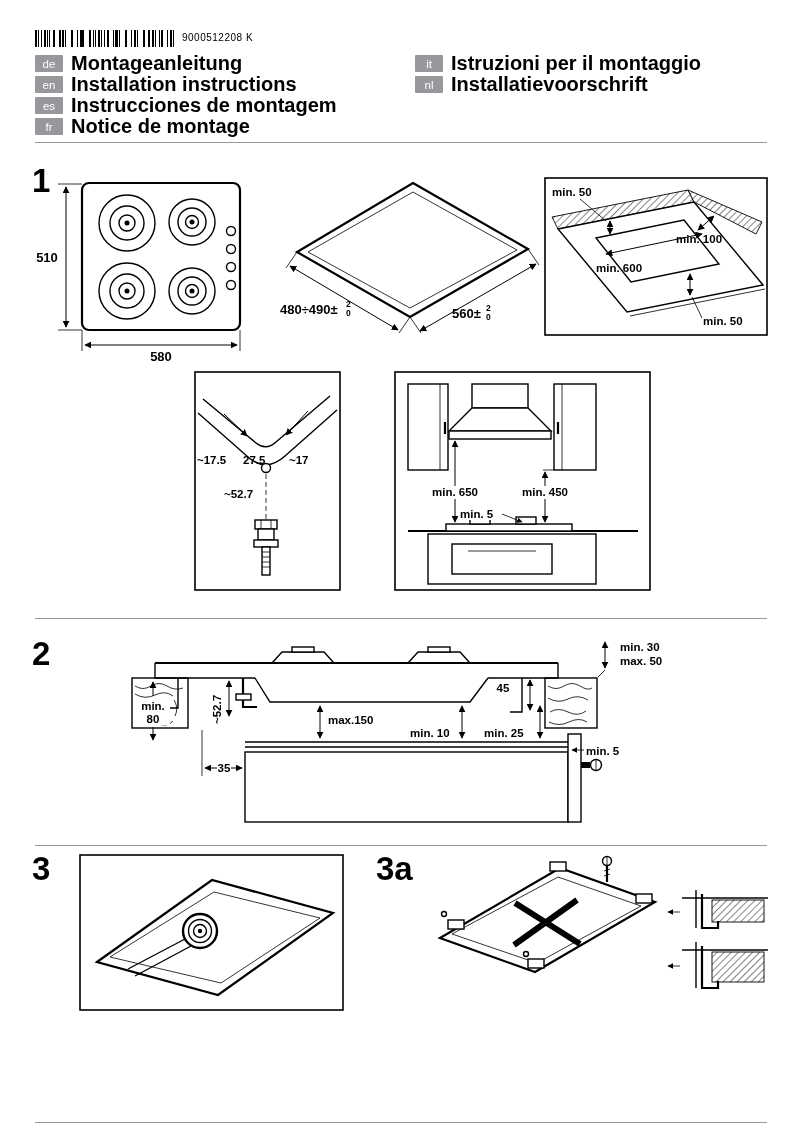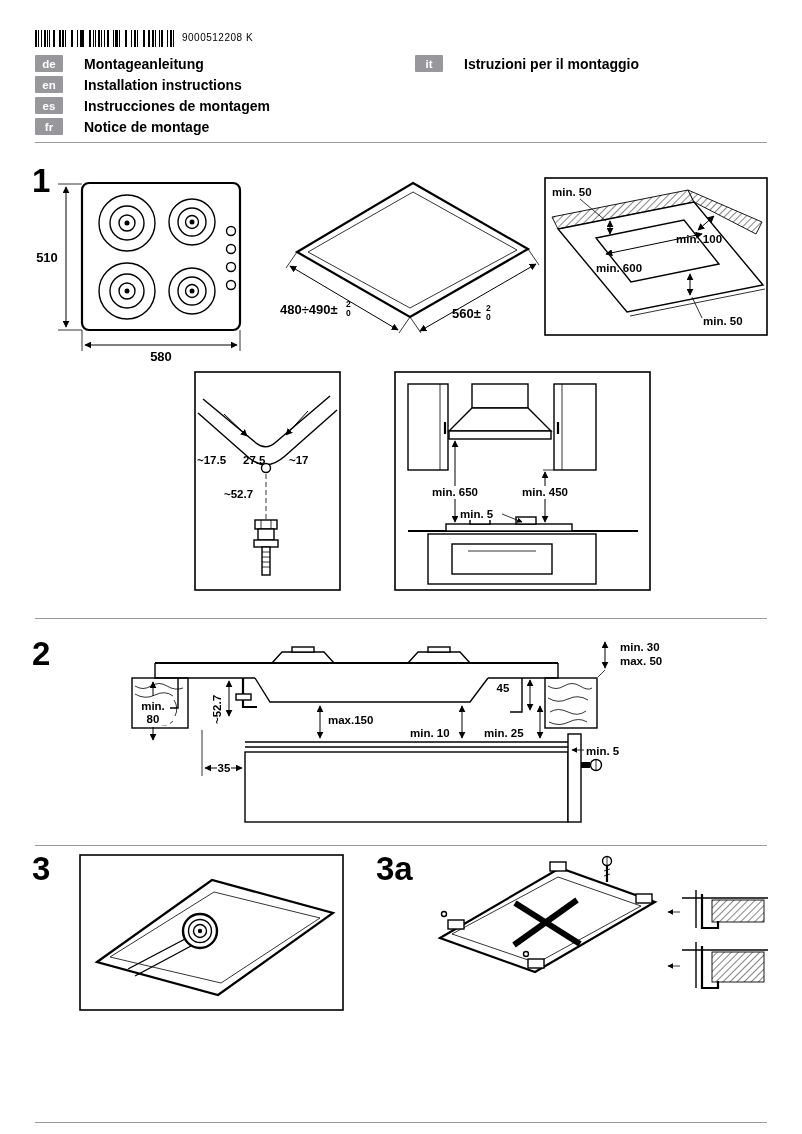--- a/index.html
+++ b/index.html
@@ -8,23 +8,23 @@
   .barcode{position:absolute;left:35px;top:30px;width:141px;height:17px;background-color:#fff;
     background-image:
       repeating-linear-gradient(90deg,#000 0 1.5px,transparent 1.5px 6px),
       repeating-linear-gradient(90deg,#000 0 2px,transparent 2px 9px),
       repeating-linear-gradient(90deg,transparent 0 3px,#000 3px 4px,transparent 4px 11px);}
   .docnum{position:absolute;left:182px;top:32px;font-size:10px;letter-spacing:.5px}
   .lang-col{position:absolute;top:55px}
   .lang-left{left:35px}
   .lang-right{left:415px}
   .lang-row{display:flex;align-items:center;height:17px;margin-bottom:4px}
-  .lang-code{width:28px;height:17px;background:#98989c;color:#fff;font-size:11.5px;font-weight:bold;
+  .lang-code{width:28px;height:17px;background:#98989c;color:#fff;font-size:11.5px;font-weight:normal;
              display:flex;align-items:center;justify-content:center;border-radius:1px}
-  .lang-label{margin-left:21px;font-weight:bold;font-size:14px;white-space:nowrap}
+  .lang-label{margin-left:8px;font-weight:bold;font-size:20px;white-space:nowrap}
   .rule{position:absolute;left:35px;width:732px;border-top:1.6px solid #9a9a9a}
   .stepnum{position:absolute;font-size:33px;font-weight:bold;line-height:1}
   svg.diagrams{position:absolute;left:0;top:0}
   
   .t{font:bold 11.5px "Liberation Sans",sans-serif;fill:#000}
   .tm{font:bold 13px "Liberation Sans",sans-serif;fill:#000}
   .ts{font:bold 8.5px "Liberation Sans",sans-serif;fill:#000}
   .ln{fill:none;stroke:#000;stroke-width:1.4}
   .lnf{fill:#fff;stroke:#000;stroke-width:1.4}
   .ln2{fill:none;stroke:#000;stroke-width:2.2}
@@ -59,20 +59,24 @@
       <span class="lang-code">fr</span>
       <span class="lang-label">Notice de montage</span>
     </div>
   </div>
 
   <div class="lang-col lang-right">
     <div class="lang-row">
       <span class="lang-code">it</span>
       <span class="lang-label">Istruzioni per il montaggio</span>
     </div>
+    <div class="lang-row">
+      <span class="lang-code">nl</span>
+      <span class="lang-label">Installatievoorschrift</span>
+    </div>
   </div>
 
   <div class="rule" style="top:142px"></div>
   <div class="rule" style="top:618px"></div>
   <div class="rule" style="top:845px"></div>
   <div class="rule" style="top:1122px"></div>
 
   <div class="stepnum" style="left:32px;top:164px">1</div>
   <div class="stepnum" style="left:32px;top:637px">2</div>
   <div class="stepnum" style="left:32px;top:852px">3</div>

